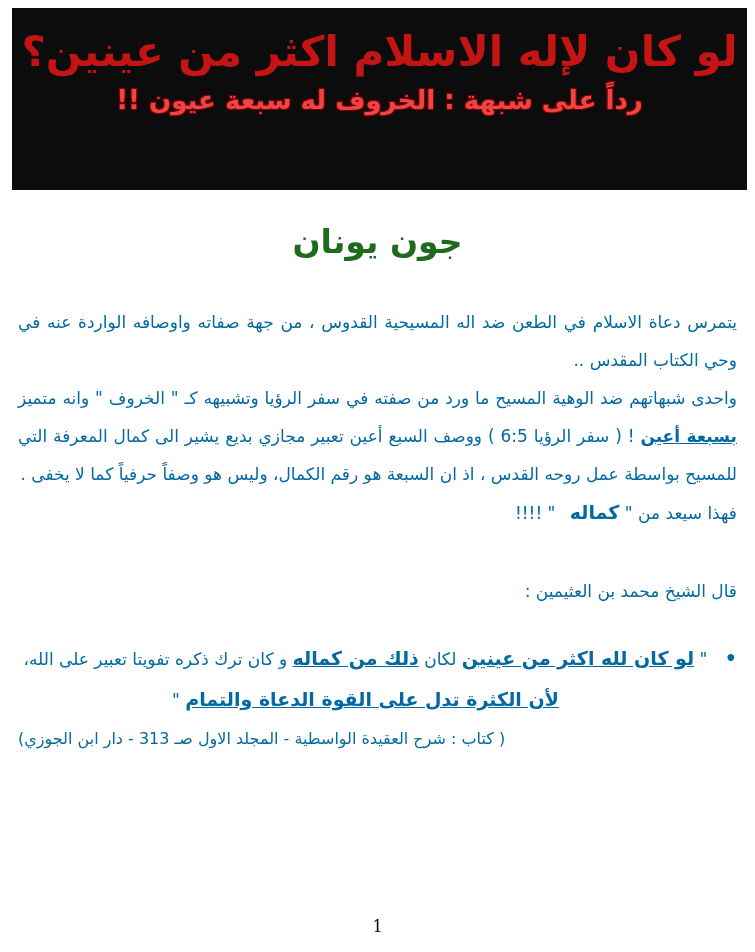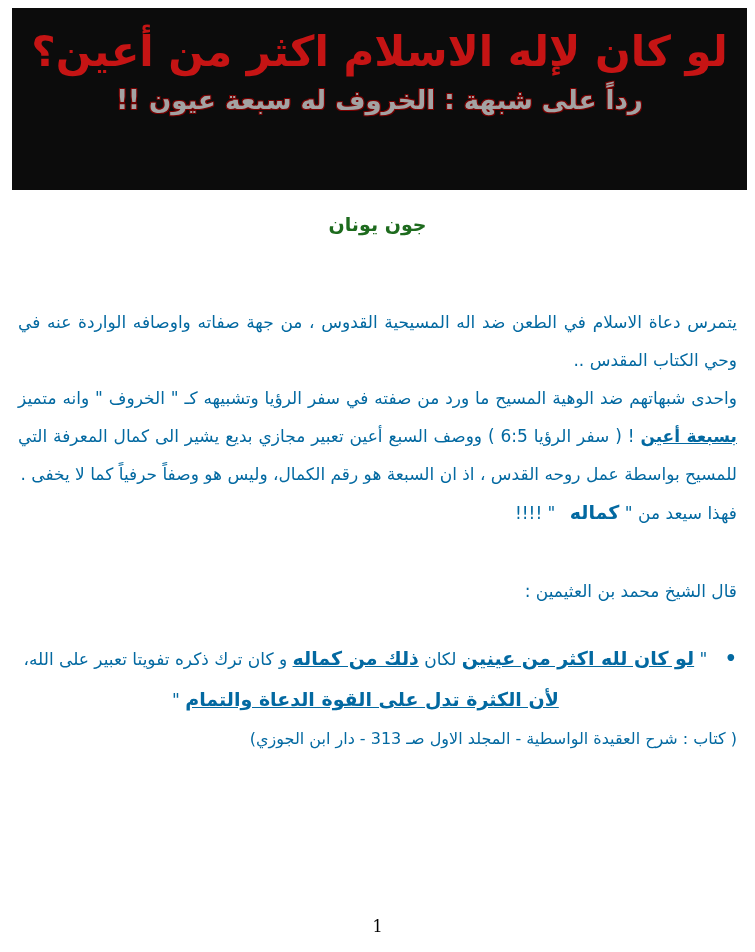--- a/index.html
+++ b/index.html
@@ -16,28 +16,28 @@
     background: #0c0c0c; text-align: center; direction: rtl;
   }
   .banner-title {
     padding-top: 16px;
     font-size: 42px; font-weight: bold; line-height: 1.35;
     color: #c51414;
   }
   .banner-subtitle {
     margin-top: 4px;
     font-size: 26px; font-weight: bold;
-    color: #a3a3a3;
+    color: #ef4444;
     text-shadow: 1px 1px 0 #7a0000, -1px -1px 0 #7a0000, 1px -1px 0 #7a0000, -1px 1px 0 #7a0000;
   }
 
   
   .author {
-    position: absolute; top: 213px; left: 0; width: 100%;
-    text-align: center; font-size: 19px; font-weight: bold;
+    position: absolute; top: 222px; left: 0; width: 100%;
+    text-align: center; font-size: 33px; font-weight: bold;
     color: #1e6b1e; direction: rtl;
   }
 
   
   .content {
     position: absolute; top: 303px; left: 18px; width: 719px;
     direction: rtl; color: #0369a1;
     font-size: 17px; line-height: 38px;
   }
   .para { margin: 0; text-align: justify; }
@@ -45,36 +45,36 @@
   .mt14 { margin-top: 14px; }
   .mt40 { margin-top: 40px; }
   .bu { font-weight: bold; text-decoration: underline; }
   .b  { font-weight: bold; margin-left: 9px; }
   .bq { font-size: 19px; }
 
   
   .bullet { margin-top: 28px; display: flex; line-height: 40px; }
   .bullet-marker { flex: 0 0 auto; margin-inline-end: 12px; font-size: 19px; font-weight: bold; }
   .bullet-content { flex: 1 1 auto; text-align: center; font-size: 17px; }
-  .citation { margin-top: 4px; text-align: right; font-size: 16px; line-height: 30px; }
+  .citation { margin-top: 4px; text-align: left; font-size: 16px; line-height: 30px; }
 
   
   .footer {
     position: absolute; bottom: 16px; left: 0; width: 100%;
     text-align: center; font-size: 16px;
     font-family: "DejaVu Serif", serif; color: #000;
   }
 </style>
 </head>
 <body>
 
 <div class="page">
 
   <div class="banner">
-    <div class="banner-title">لو كان لإله الاسلام اكثر من أعين؟</div>
+    <div class="banner-title">لو كان لإله الاسلام اكثر من عينين؟</div>
     <div class="banner-subtitle">رداً على شبهة : الخروف له سبعة عيون !!</div>
   </div>
 
   <div class="author">جون يونان</div>
 
   <div class="content">
 
     <p class="para">
       <span>يتمرس دعاة الاسلام في الطعن ضد اله المسيحية القدوس ، من جهة صفاته واوصافه الواردة عنه في وحي الكتاب المقدس ..</span>
     </p>

